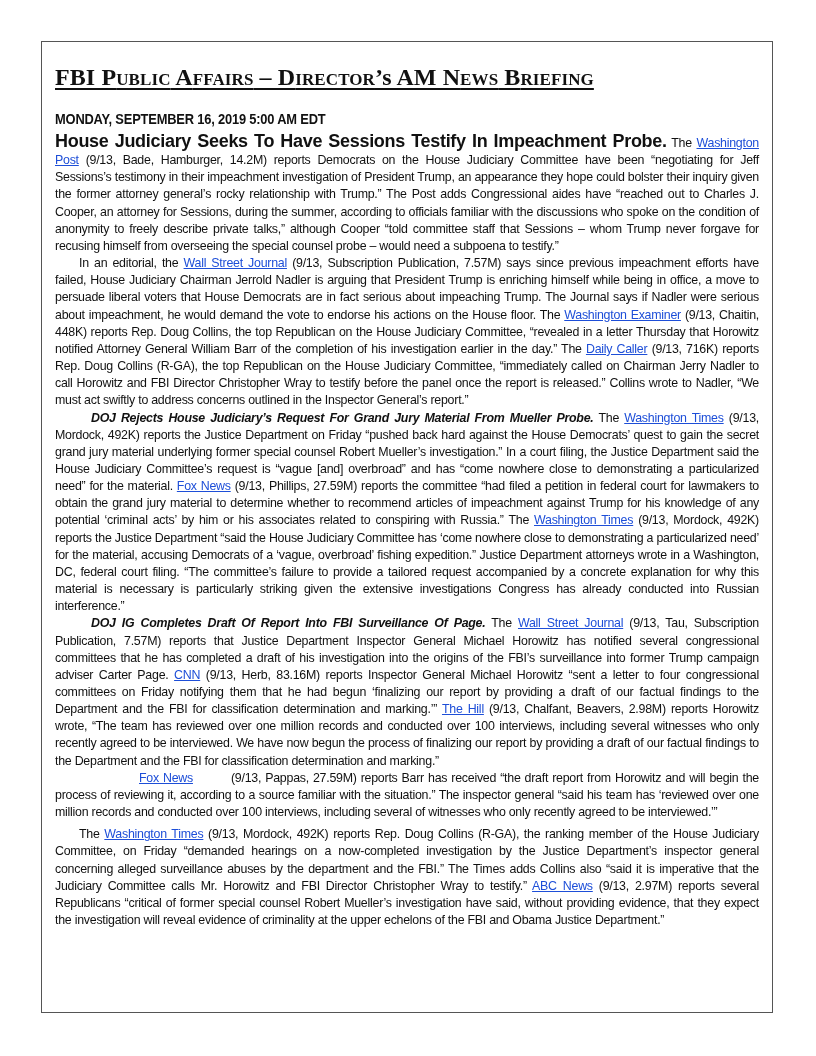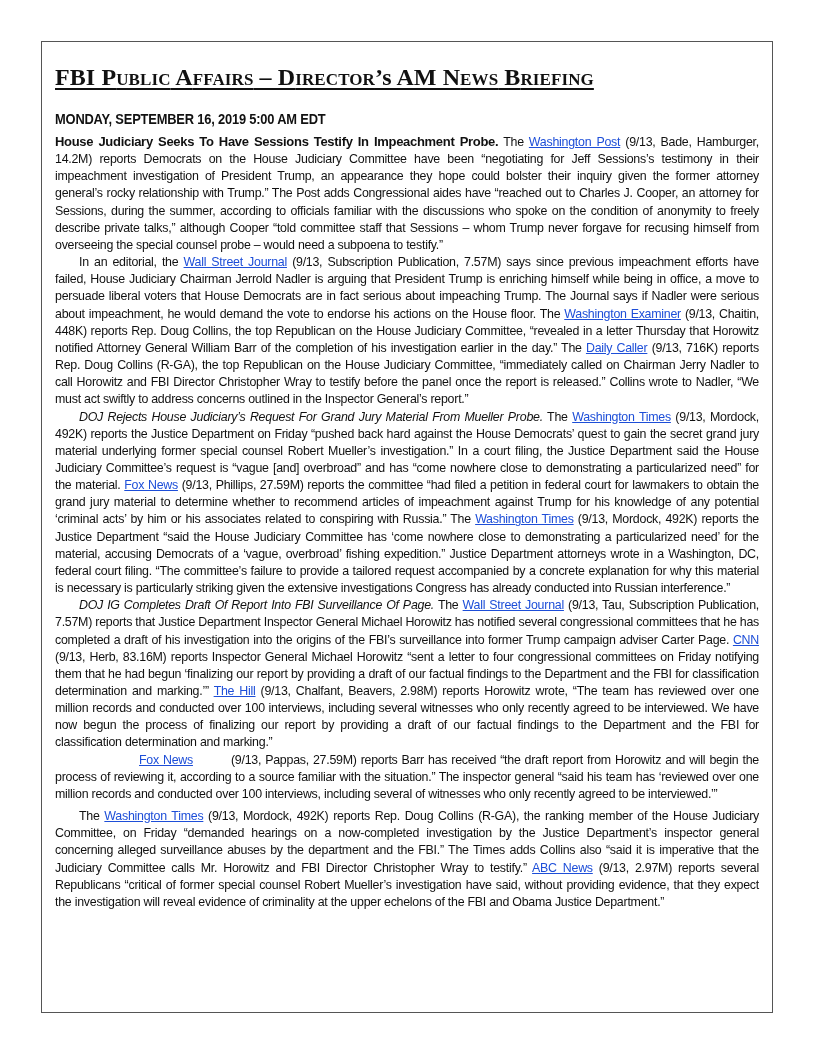--- a/index.html
+++ b/index.html
@@ -21,22 +21,22 @@
   .dateline {
     font-weight: bold; font-size: 14px; margin-top: 21px; letter-spacing: -0.2px;
     transform: scaleX(0.92); transform-origin: left; white-space: nowrap;
   }
   .body-text {
     font-size: 12.4px; line-height: 17.15px; text-align: justify; margin-top: 6px;
     letter-spacing: -0.25px;
   }
   .body-text p { margin: 0; }
   .indent { text-indent: 24px; }
-  .lead-head { font-weight: bold; font-size: 13px; letter-spacing: -0.3px; }
-  .sub-head { font-weight: normal; font-style: italic; }
+  .lead-head { font-weight: bold; font-size: 18px; letter-spacing: -0.3px; }
+  .sub-head { font-weight: bold; font-style: italic; margin-left: 12px; }
   a.src { color: #1d4ed8; text-decoration: underline; }
   .gap-link { margin-left: 84px; margin-right: 38px; }
 </style>
 </head>
 <body>
 
 <div class="page-frame"></div>
 
 <div class="content">
   <h1 class="title"><span>FBI P</span><span class="sc">ublic</span><span> A</span><span class="sc">ffairs</span><span> – D</span><span class="sc">irector</span><span>’s AM N</span><span class="sc">ews</span><span> B</span><span class="sc">riefing</span></h1>

